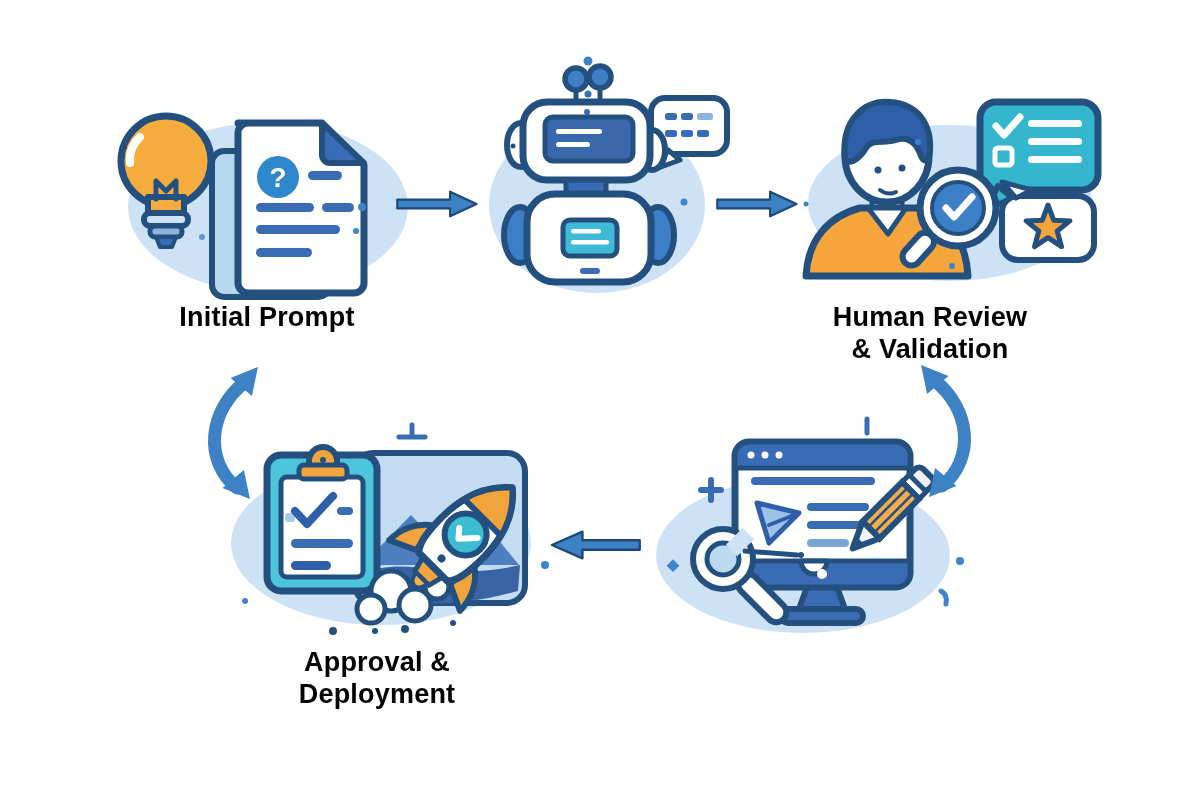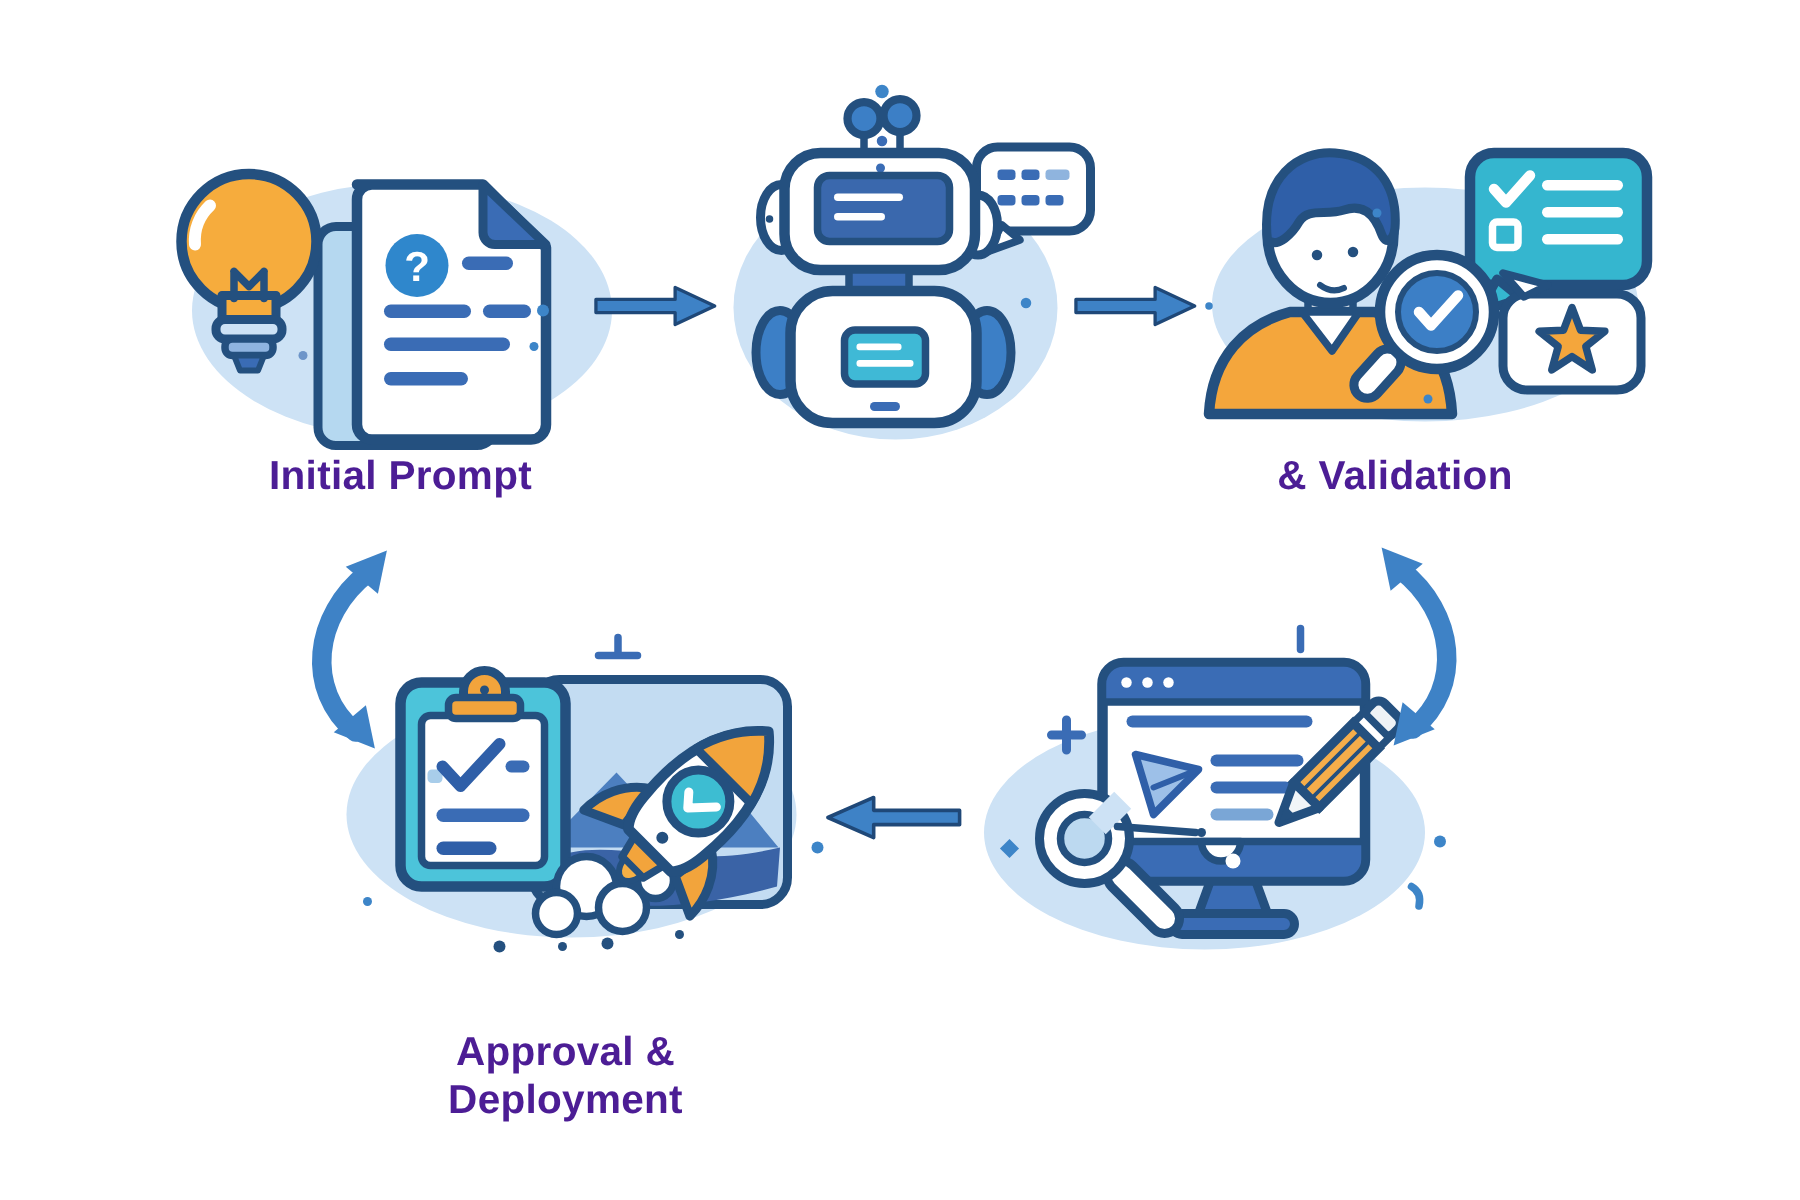--- a/index.html
+++ b/index.html
@@ -3,21 +3,21 @@
 <meta charset="utf-8">
 <style>
   html,body{margin:0;padding:0;background:#ffffff;}
   .canvas{
     position:relative;width:1200px;height:800px;background:#ffffff;overflow:hidden;
     font-family:"Liberation Sans",sans-serif;
   }
   .icon-wrap{position:absolute;}
   .step-label{
     position:absolute;width:330px;text-align:center;
-    font-weight:700;font-size:27px;line-height:32px;color:#4c1d95;
+    font-weight:700;font-size:27px;line-height:32px;color:#000000;
     letter-spacing:.2px;
   }
   .arrow{position:absolute;}
   svg{display:block;overflow:visible;}
 </style>
 </head>
 <body>
 
 <div class="canvas">
 
@@ -238,23 +238,24 @@
       <rect x="24" y="148" width="9" height="9" transform="rotate(45 28 152)" fill="#3d85c8"></rect>
       <path d="M296 178 q7 4 5 13" stroke="#3d85c8" stroke-width="5" fill="none" stroke-linecap="round"></path>
       <circle cx="315" cy="148" r="4" fill="#3d85c8"></circle>
     </svg>
   </div>
 
   <div class="step-label" style="left:102px;top:301px;">
     <div>Initial Prompt</div>
   </div>
   <div class="step-label" style="left:765px;top:301px;">
+    <div>Human Review</div>
     <div>&amp; Validation</div>
   </div>
-  <div class="step-label" style="left:212px;top:646px;margin-top:39px;">
+  <div class="step-label" style="left:212px;top:646px;">
     <div>Approval &amp;</div>
     <div>Deployment</div>
   </div>
 
   <div class="arrow" style="left:392px;top:184px;">
     <svg width="88" height="40" viewBox="0 0 100 44">
       <path d="M6 17 H66 V8 L96 22 L66 36 V27 H6 Z" fill="#3e82c6" stroke="#1f4878" stroke-width="2.5" stroke-linejoin="round"></path>
     </svg>
   </div>
   <div class="arrow" style="left:712px;top:184px;">

